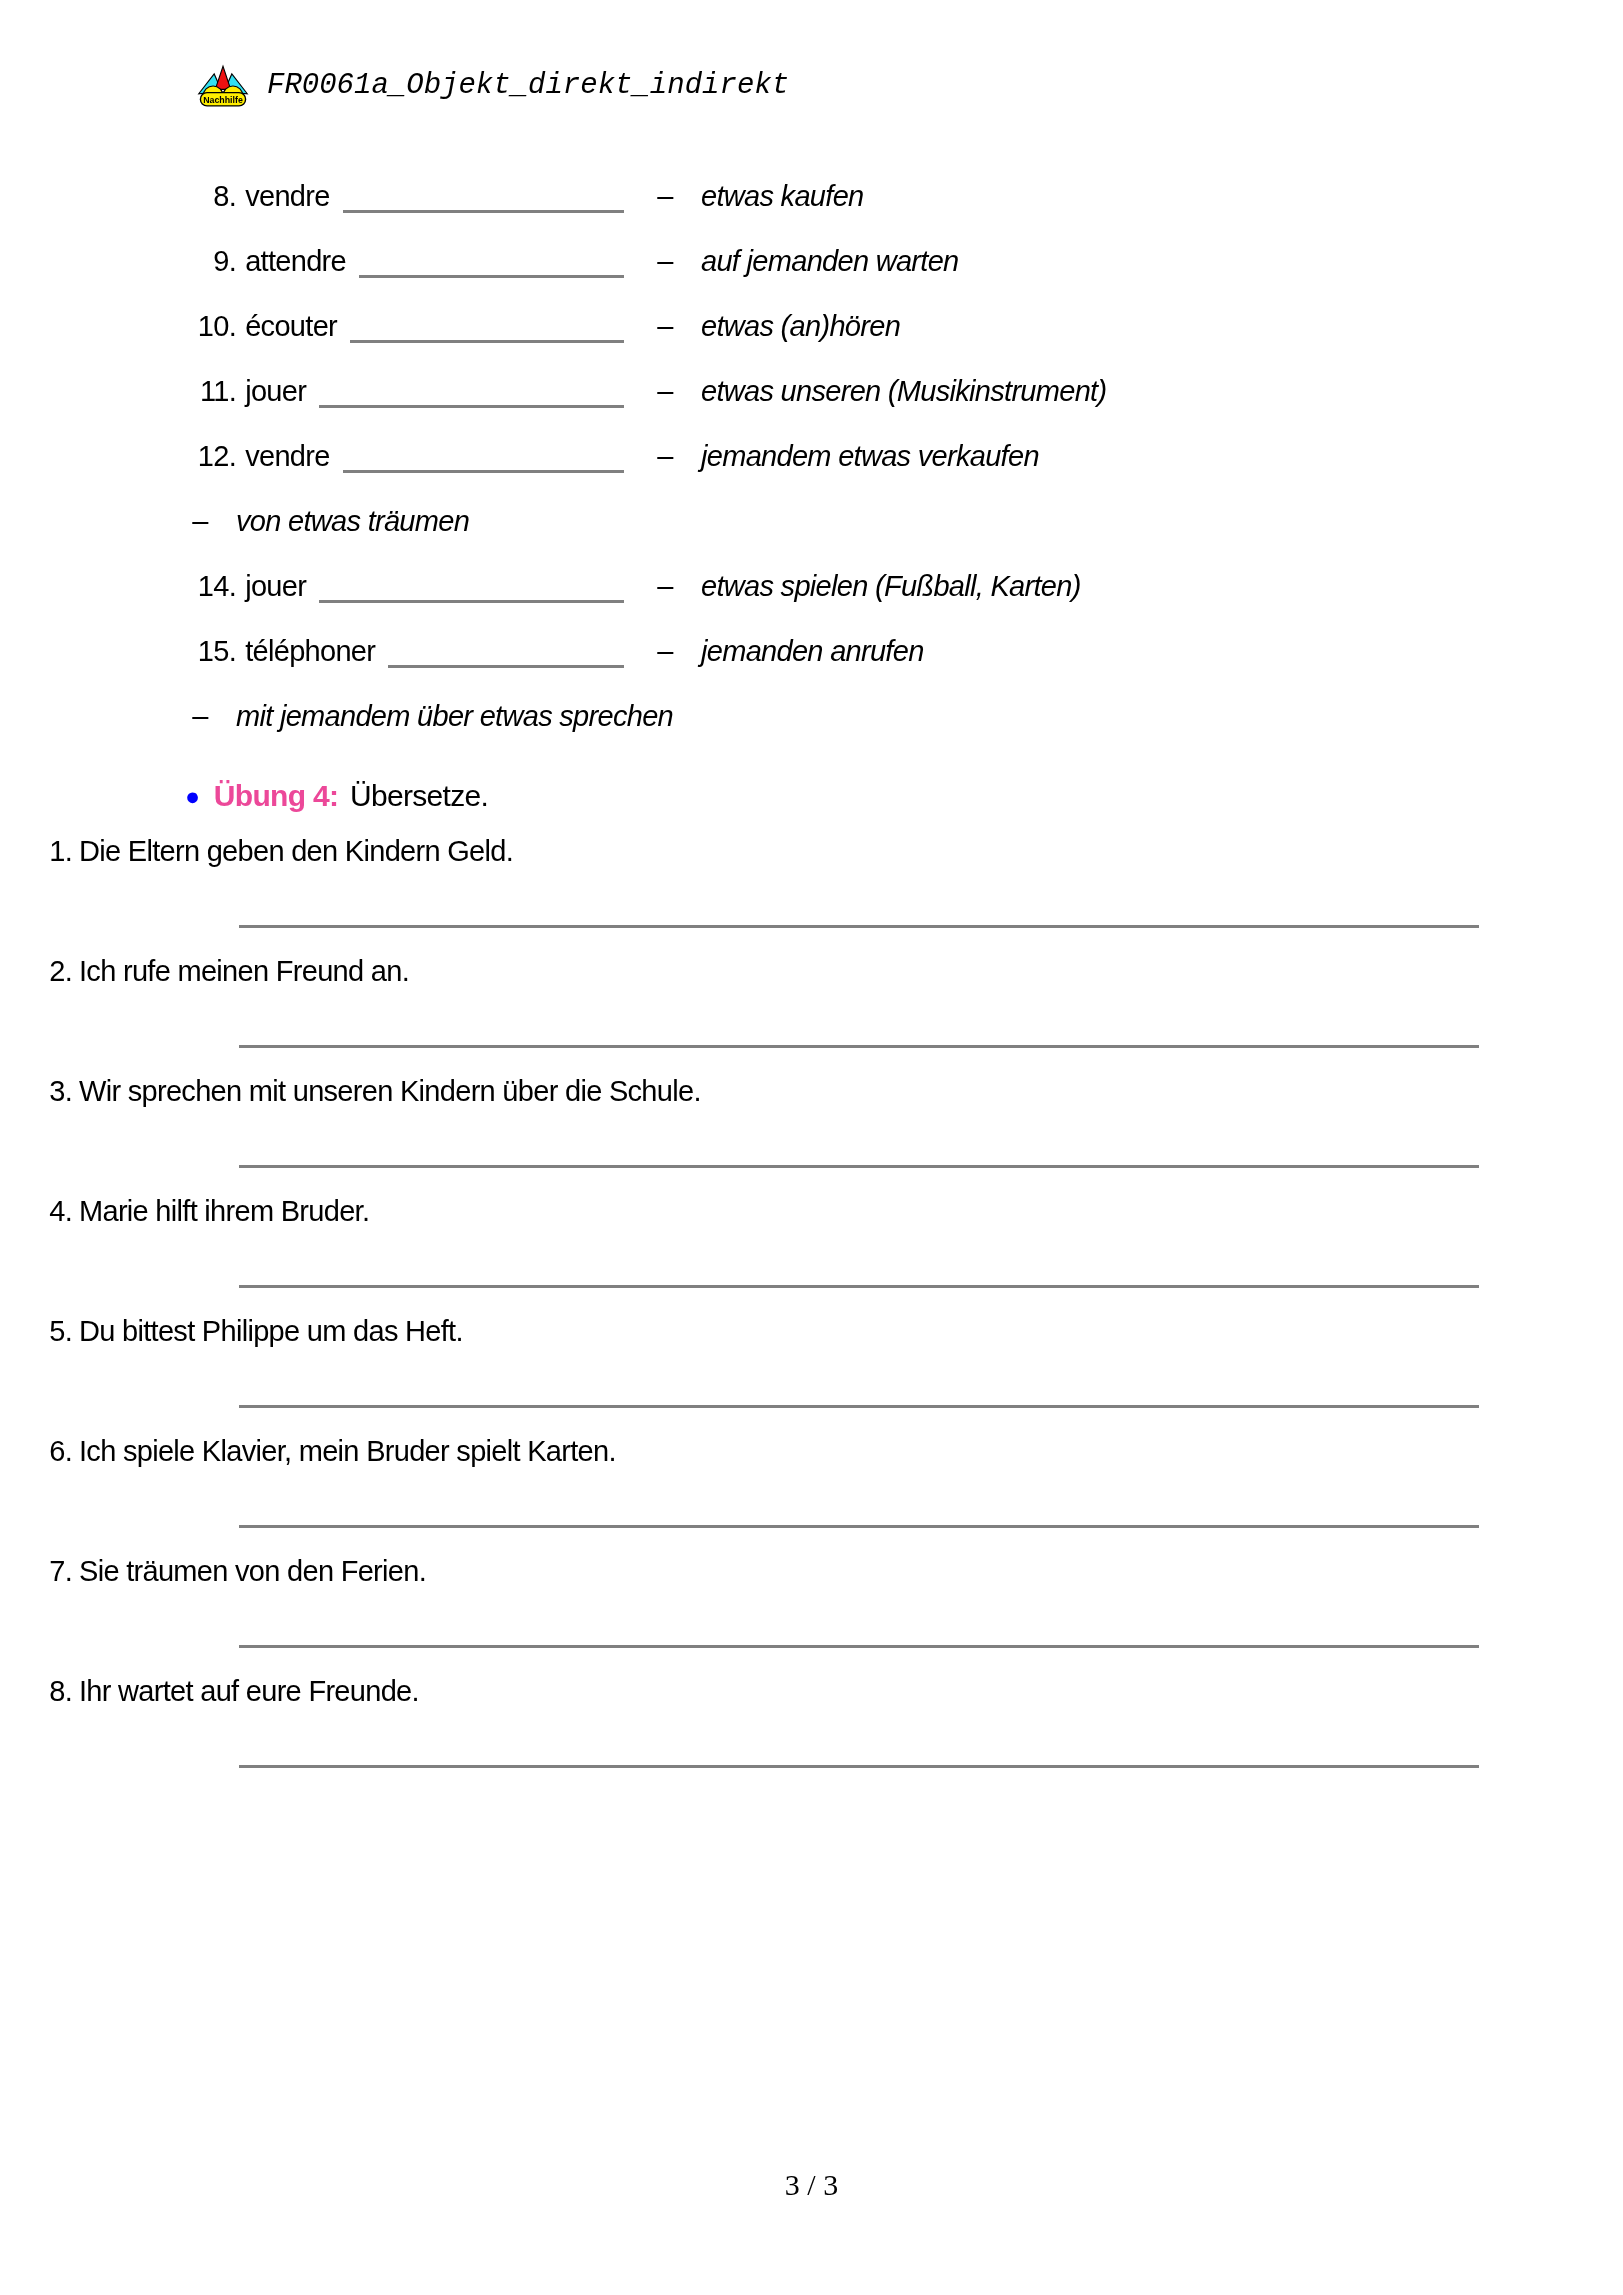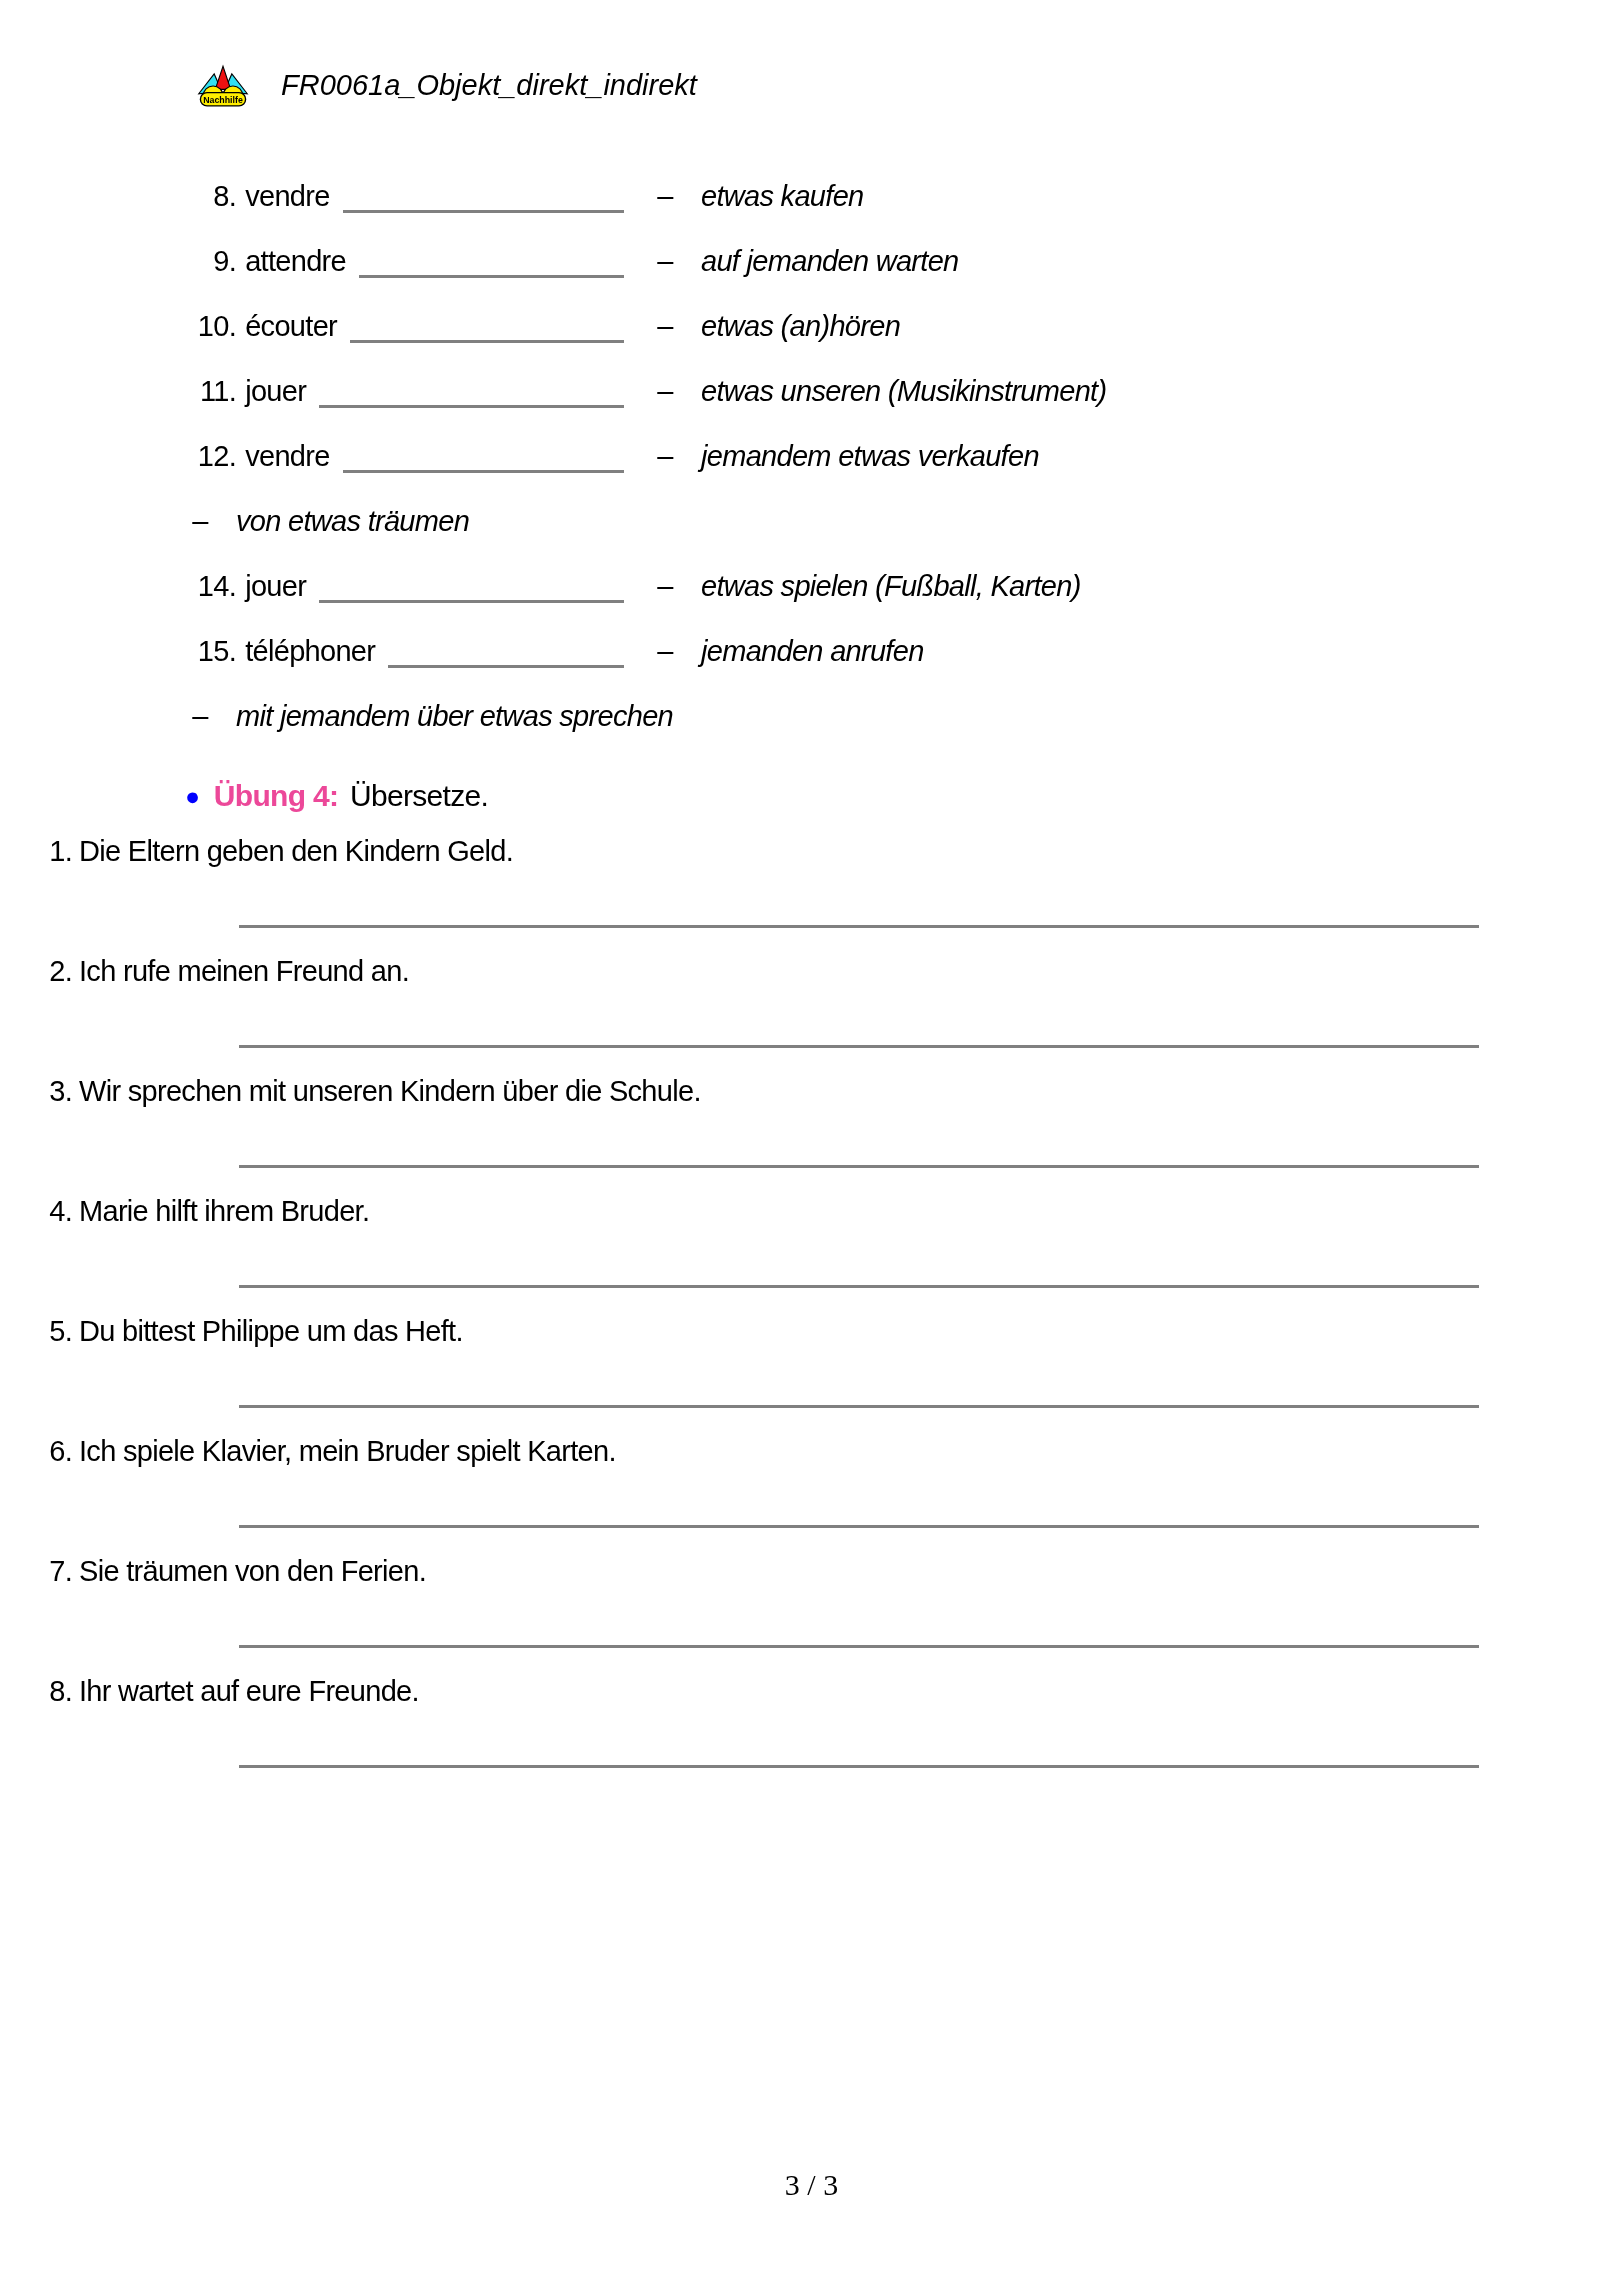--- a/index.html
+++ b/index.html
@@ -14,25 +14,25 @@
     margin: 0 auto;
   }
 
   
   .header {
     position: absolute;
     top: 64px;
     left: 195px;
     display: flex;
     align-items: center;
-    gap: 30px;
+    gap: 16px;
   }
   .logo-box { width: 56px; height: 43px; flex: none; }
   .doc-title {
-    font-family: Liberation Sans, sans-serif;
+    font-family: Liberation Mono, monospace;
     font-style: italic;
     font-size: 29px;
     white-space: nowrap;
   }
 
   
   .vocab { position: absolute; top: 164px; left: 0; right: 0; }
   .vocab-row {
     display: flex;
     align-items: center;

